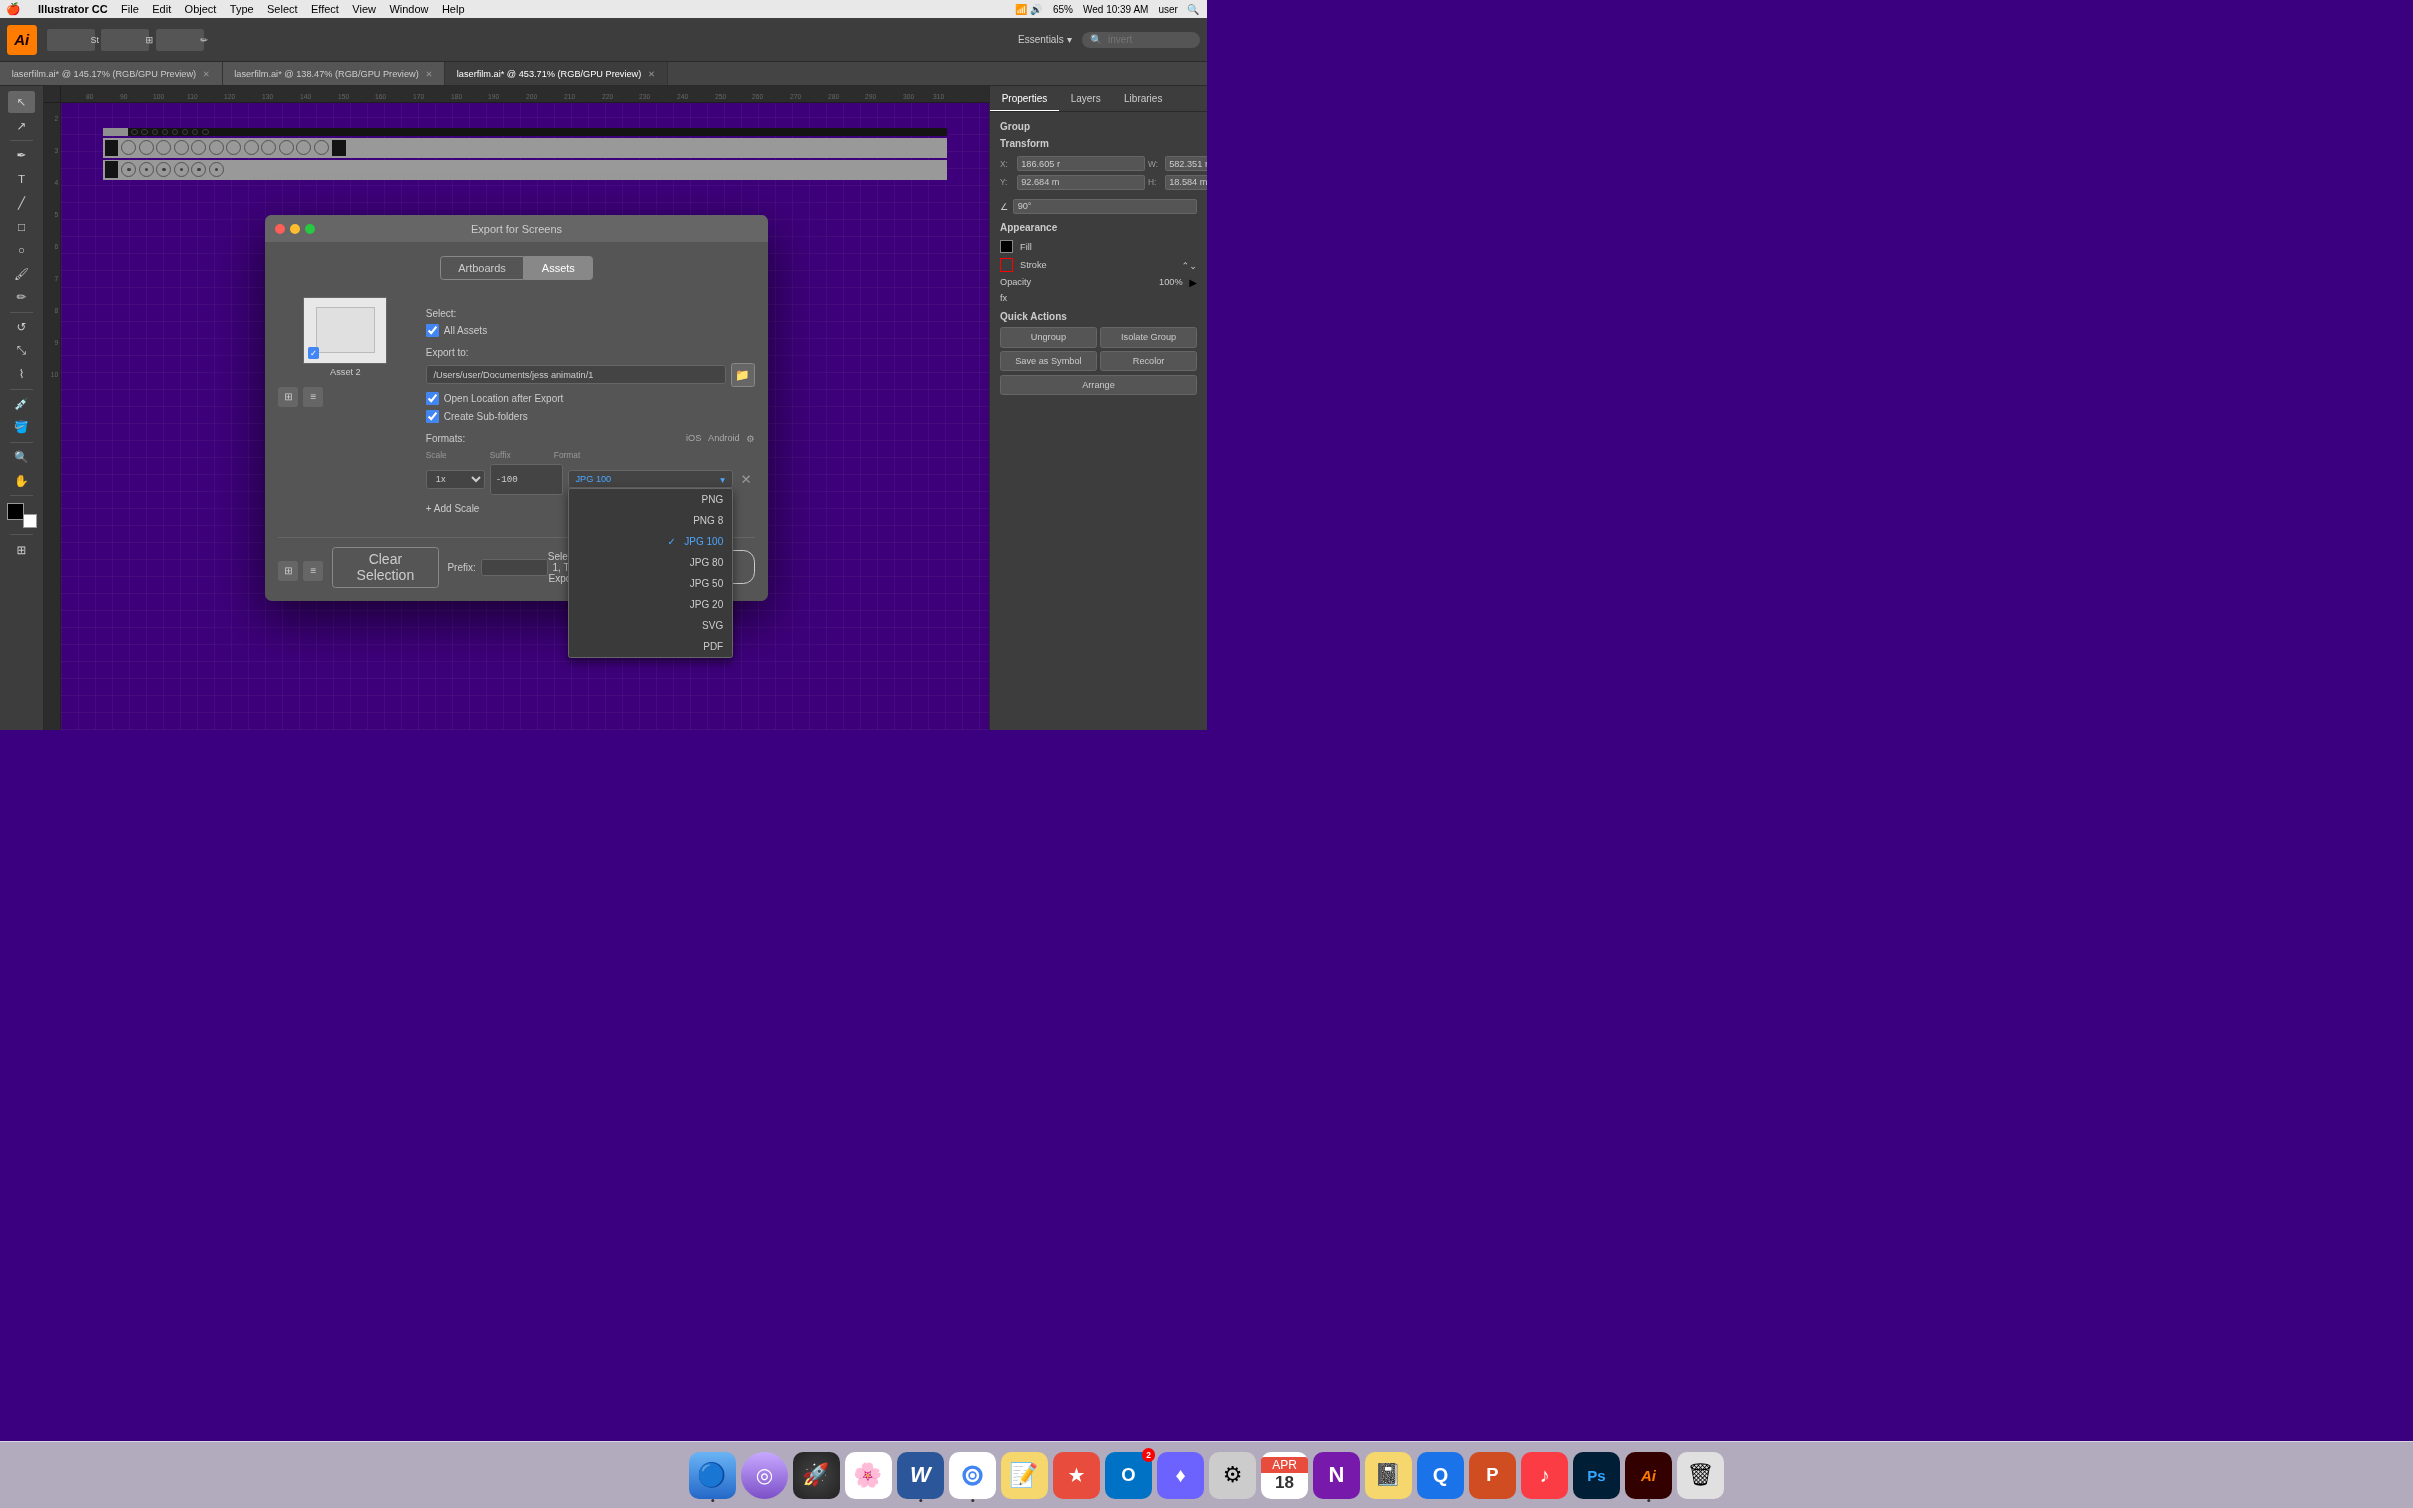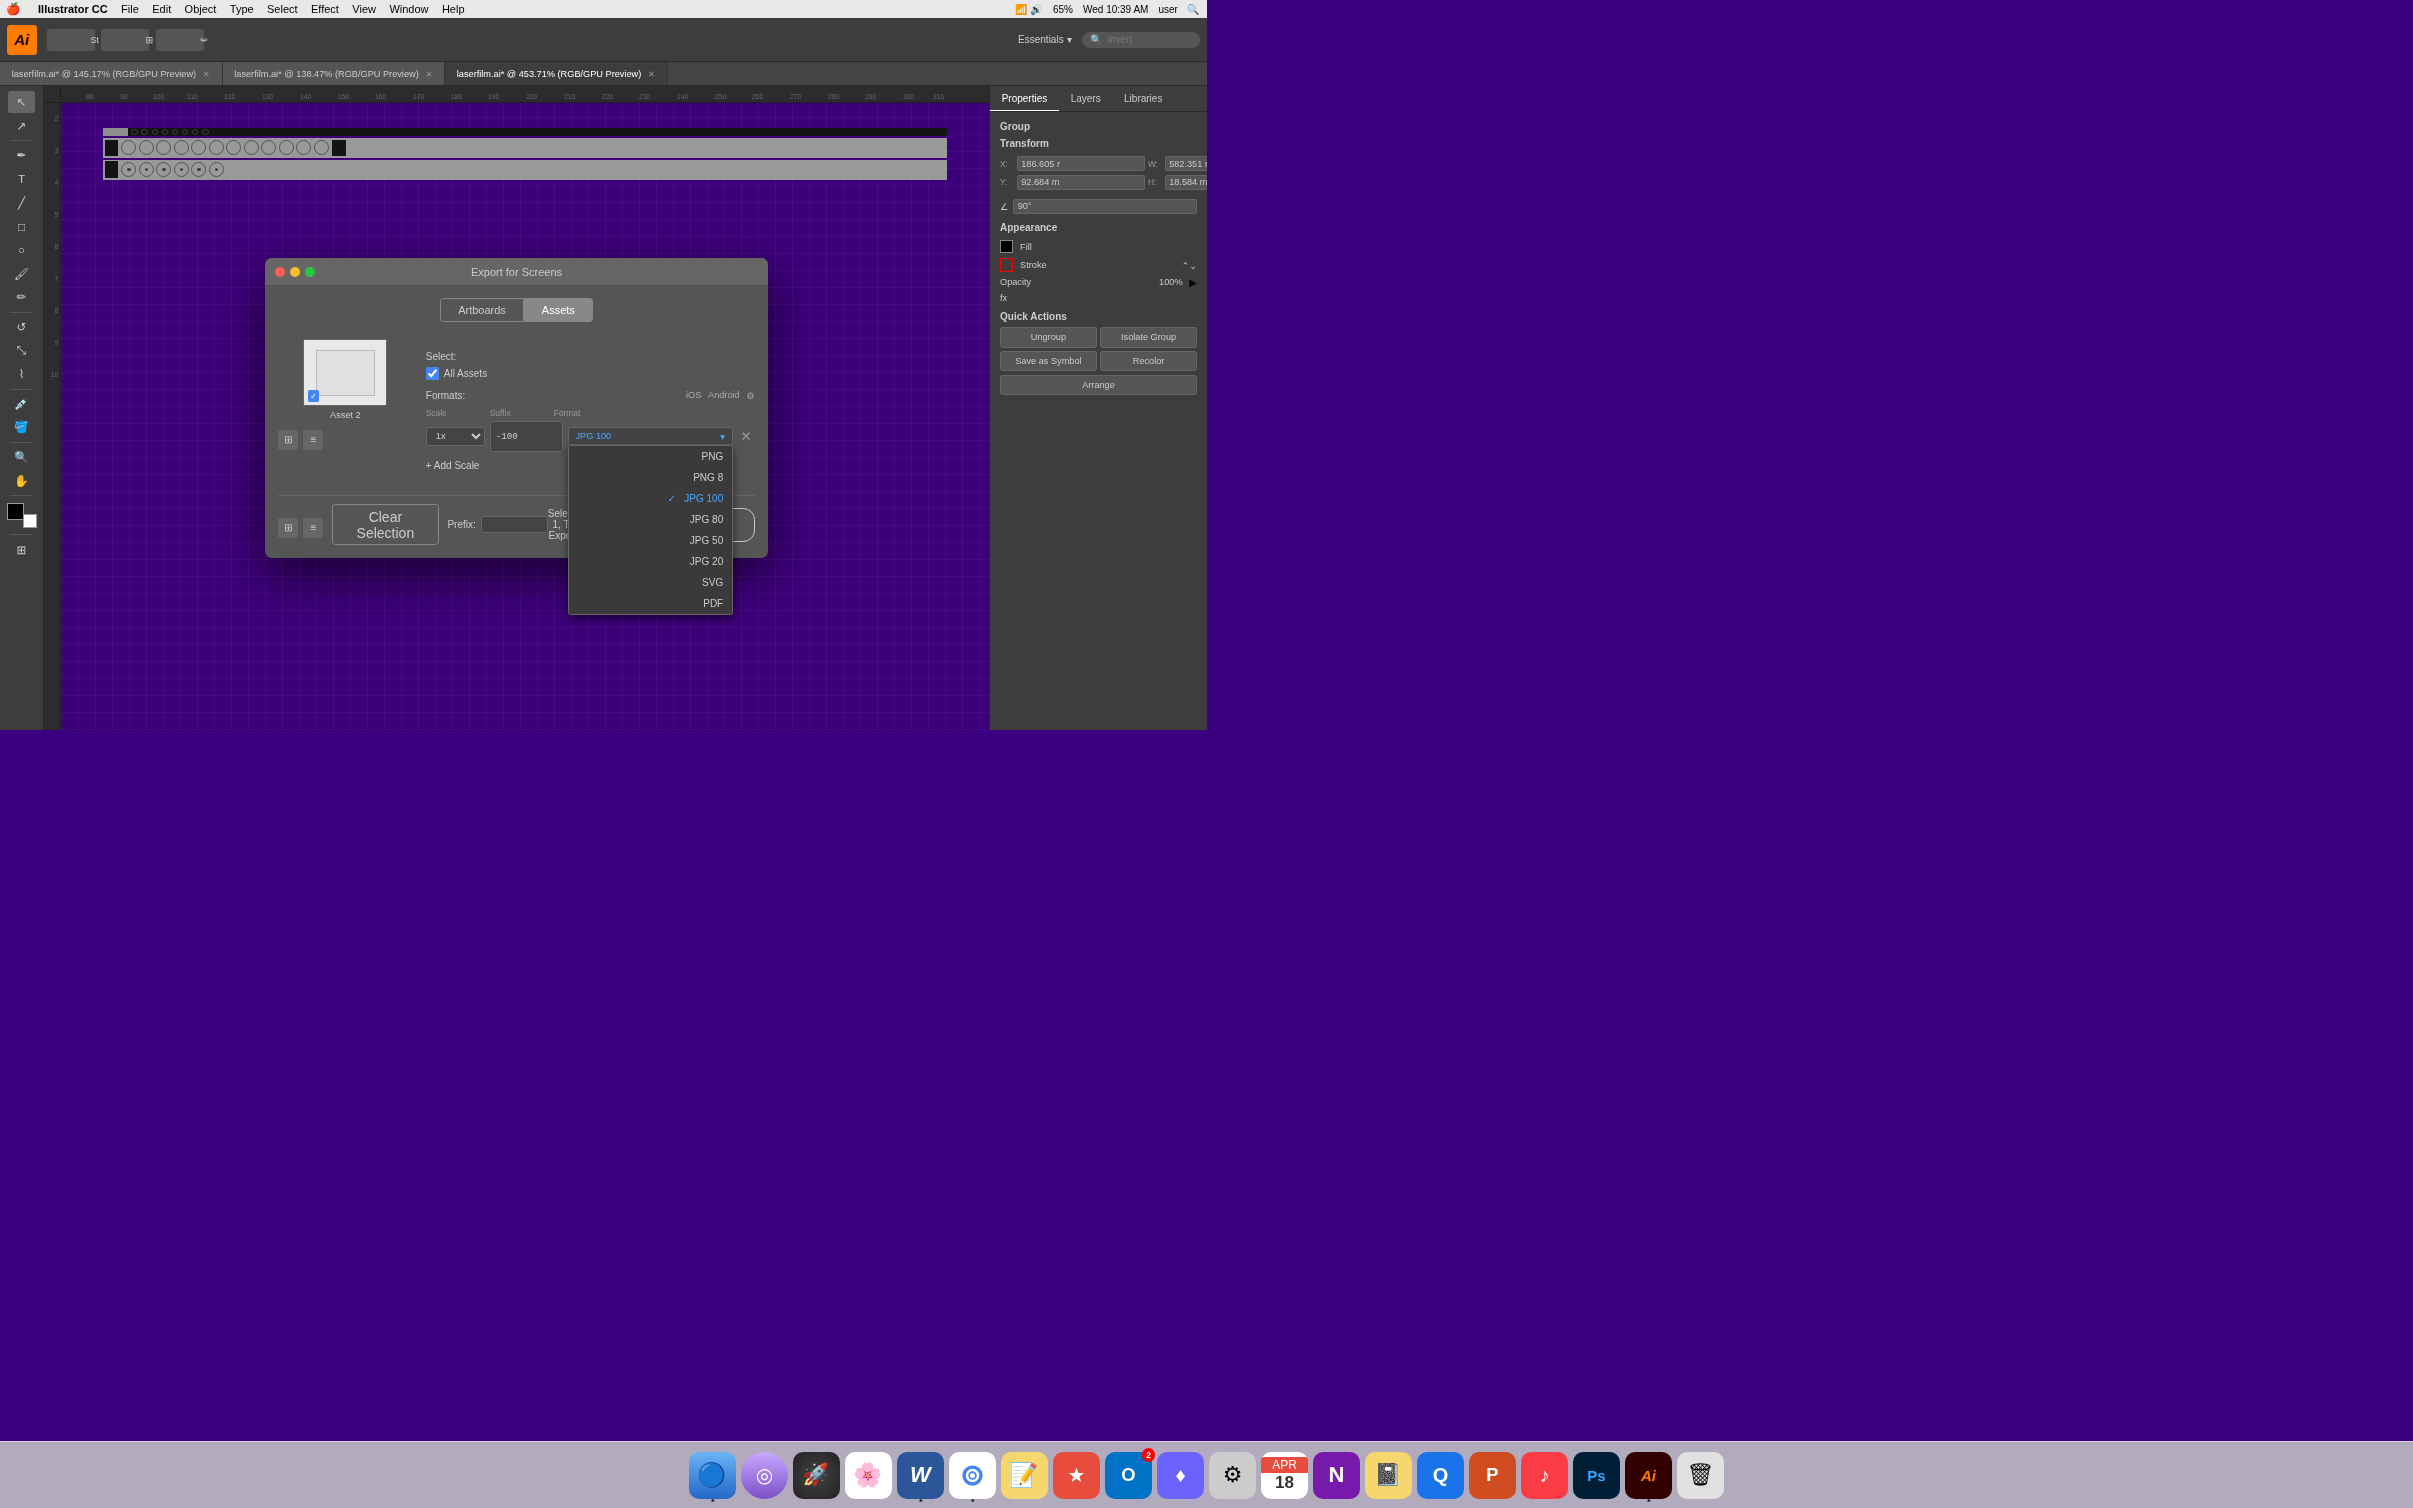--- a/index.html
+++ b/index.html
@@ -1053,20 +1053,35 @@
             <div class="modal-right">
 
               <div class="modal-section">
                 <div class="modal-label">Select:</div>
                 <div class="modal-checkbox-row">
                   <input type="checkbox" checked="" style="">
                   <span class="modal-checkbox-label">All Assets</span>
                 </div>
               </div>
 
+              <div class="modal-section">
+                <div class="modal-label">Export to:</div>
+                <div class="path-row">
+                  <input class="path-input" type="text" value="/Users/user/Documents/jess animatin/1" style="">
+                  <div class="folder-btn">📁</div>
+                </div>
+                <div class="modal-checkbox-row" style="margin-top:5px;">
+                  <input type="checkbox" checked="" style="">
+                  <span class="modal-checkbox-label">Open Location after Export</span>
+                </div>
+                <div class="modal-checkbox-row">
+                  <input type="checkbox" checked="" style="">
+                  <span class="modal-checkbox-label">Create Sub-folders</span>
+                </div>
+              </div>
 
               <div class="modal-section">
                 <div class="formats-header">
                   <span class="formats-label">Formats:</span>
                   <div class="formats-platform">
                     <span>iOS</span>
                     <span>Android</span>
                     <span>⚙</span>
                   </div>
                 </div>

